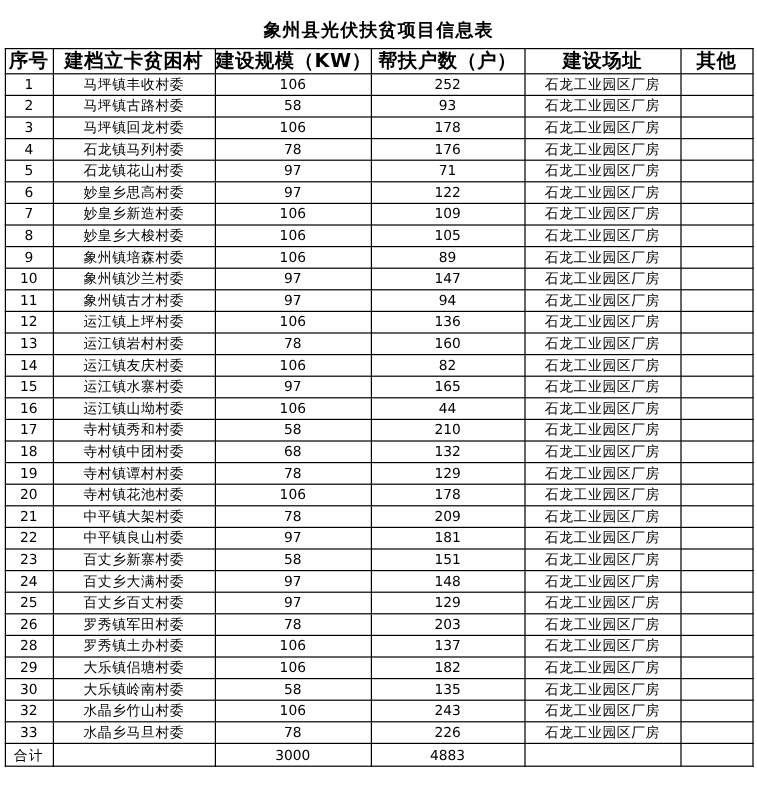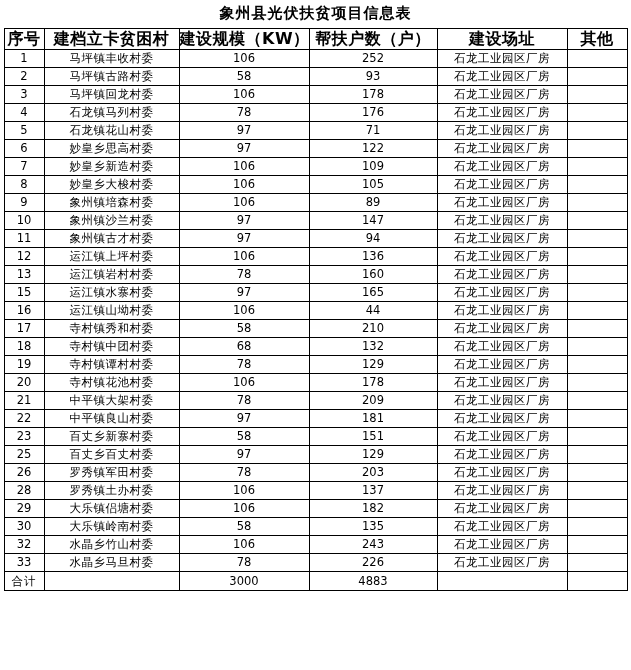--- a/index.html
+++ b/index.html
@@ -12,20 +12,21 @@
     height: 670px;
     font-family: "DejaVu Sans", sans-serif;
     color: #000000;
     overflow: hidden;
   }
   .page {
     position: relative;
     width: 631px;
     height: 580px;
     box-sizing: border-box;
+    margin-top: 12px;
   }
   .doc-title {
     text-align: center;
     font-size: 15px;
     font-weight: bold;
     letter-spacing: 1px;
     padding: 4px 0 5px 0;
     font-family: "DejaVu Sans", sans-serif;
   }
   table.info-table {
@@ -194,20 +195,28 @@
         </tr>
         <tr>
           <td class="idx">13</td>
           <td class="village">运江镇岩村村委</td>
           <td class="scale">78</td>
           <td class="hh">160</td>
           <td class="addr">石龙工业园区厂房</td>
           <td class="other"></td>
         </tr>
         <tr>
+          <td class="idx">14</td>
+          <td class="village">运江镇友庆村委</td>
+          <td class="scale">106</td>
+          <td class="hh">82</td>
+          <td class="addr">石龙工业园区厂房</td>
+          <td class="other"></td>
+        </tr>
+        <tr>
           <td class="idx">15</td>
           <td class="village">运江镇水寨村委</td>
           <td class="scale">97</td>
           <td class="hh">165</td>
           <td class="addr">石龙工业园区厂房</td>
           <td class="other"></td>
         </tr>
         <tr>
           <td class="idx">16</td>
           <td class="village">运江镇山坳村委</td>
@@ -262,20 +271,28 @@
           <td class="scale">97</td>
           <td class="hh">181</td>
           <td class="addr">石龙工业园区厂房</td>
           <td class="other"></td>
         </tr>
         <tr>
           <td class="idx">23</td>
           <td class="village">百丈乡新寨村委</td>
           <td class="scale">58</td>
           <td class="hh">151</td>
+          <td class="addr">石龙工业园区厂房</td>
+          <td class="other"></td>
+        </tr>
+        <tr>
+          <td class="idx">24</td>
+          <td class="village">百丈乡大满村委</td>
+          <td class="scale">97</td>
+          <td class="hh">148</td>
           <td class="addr">石龙工业园区厂房</td>
           <td class="other"></td>
         </tr>
         <tr>
           <td class="idx">25</td>
           <td class="village">百丈乡百丈村委</td>
           <td class="scale">97</td>
           <td class="hh">129</td>
           <td class="addr">石龙工业园区厂房</td>
           <td class="other"></td>

